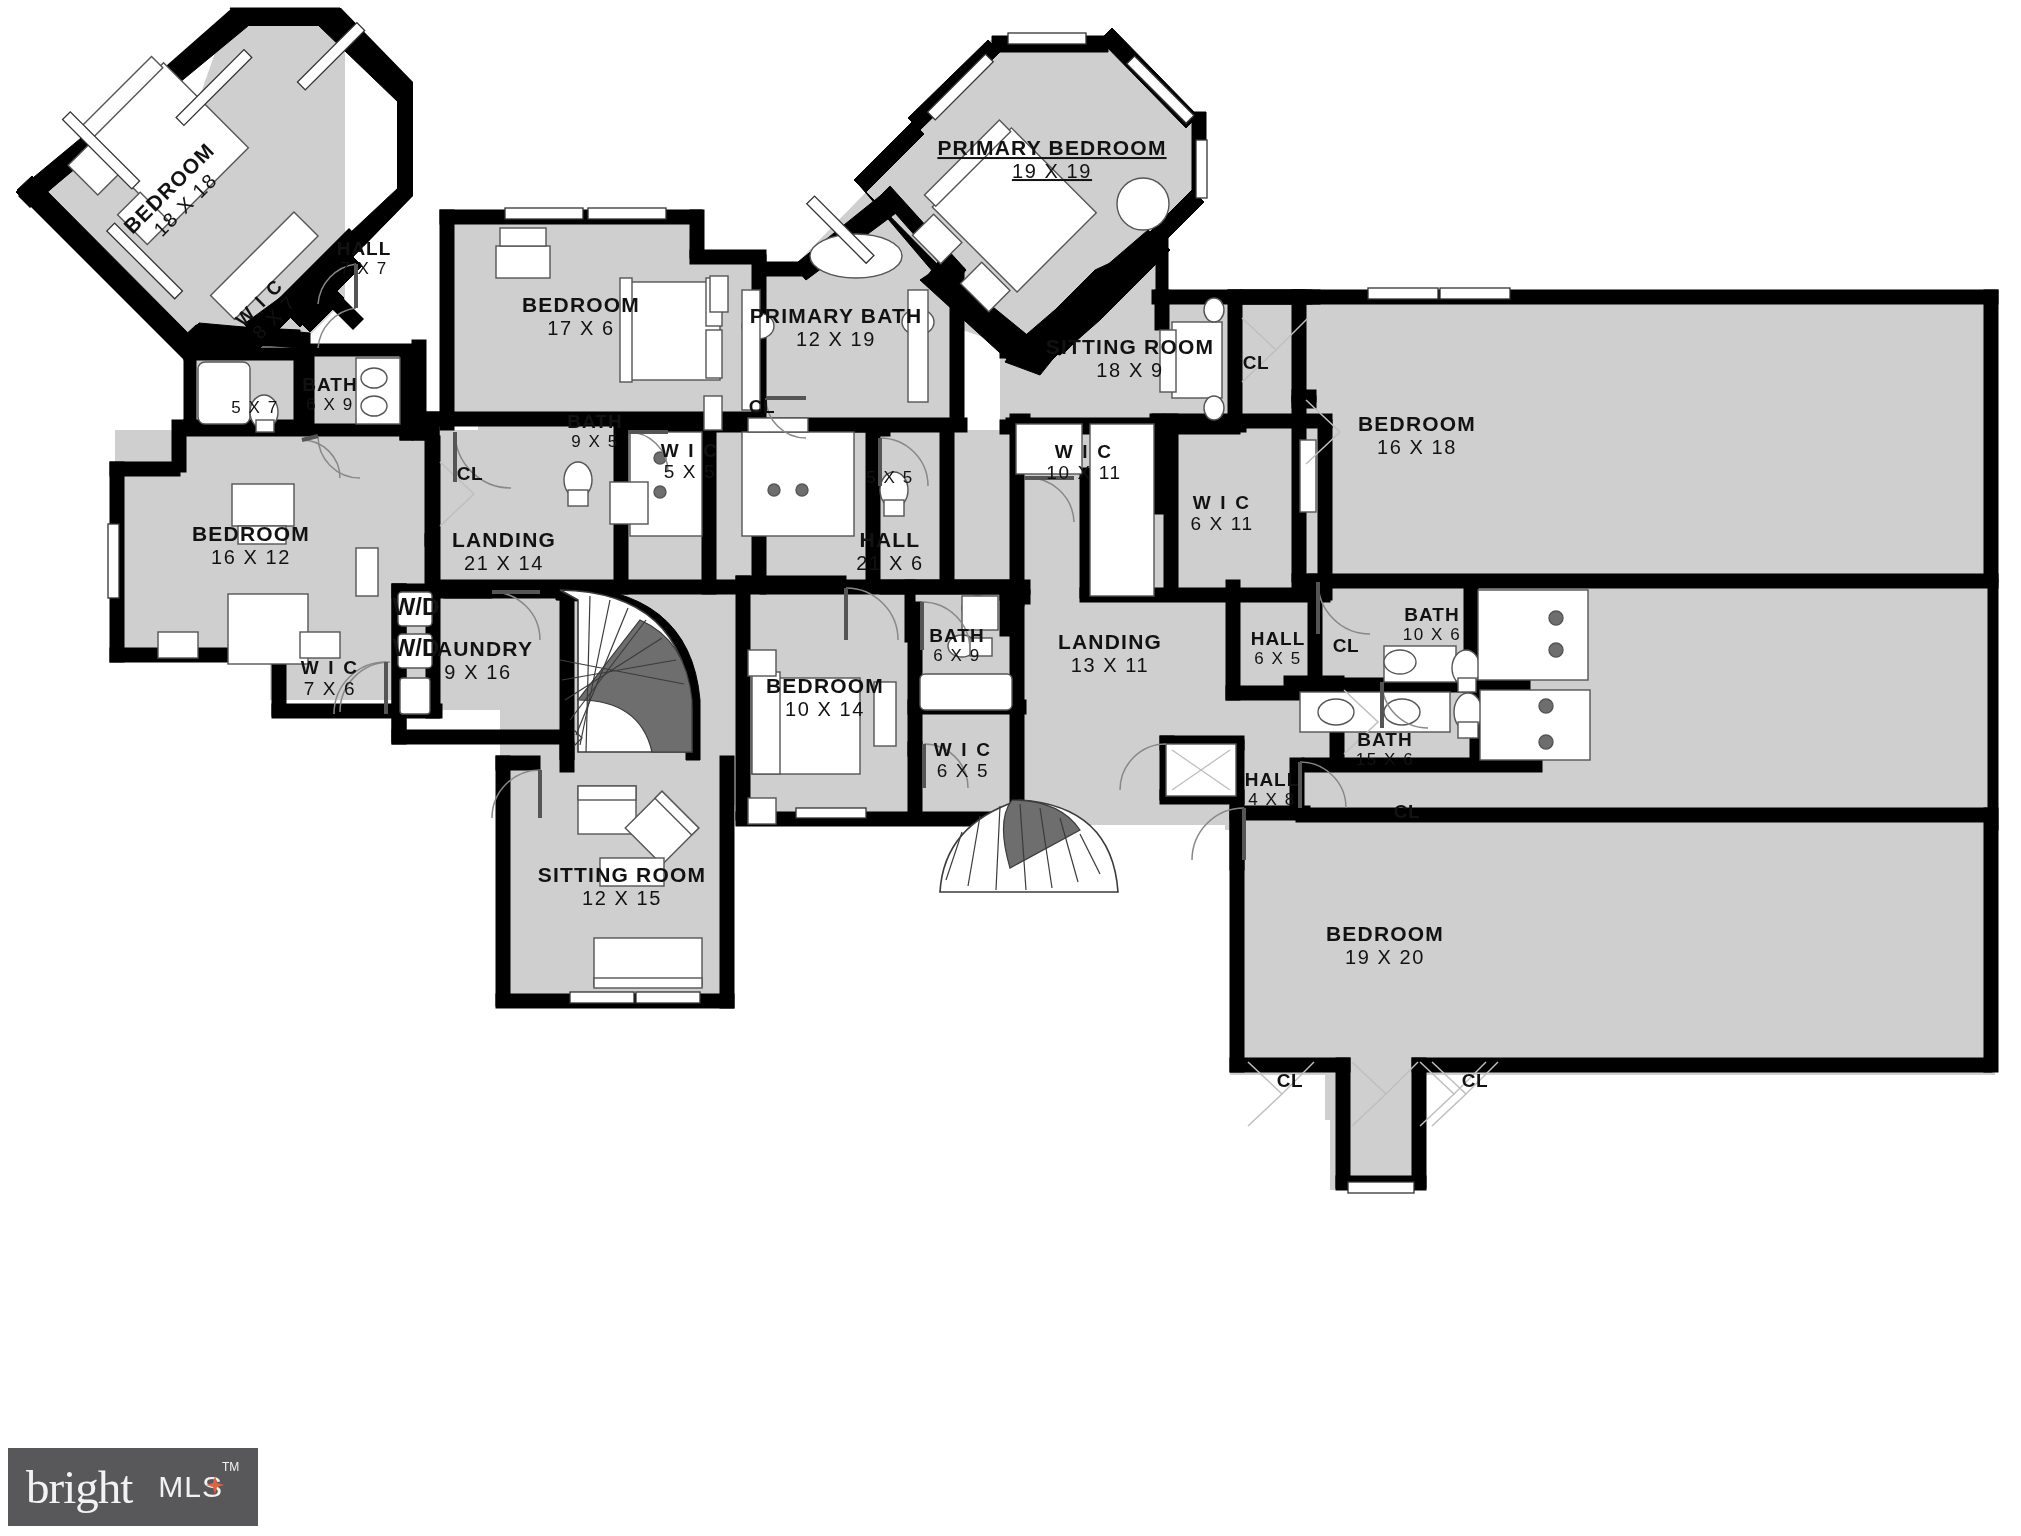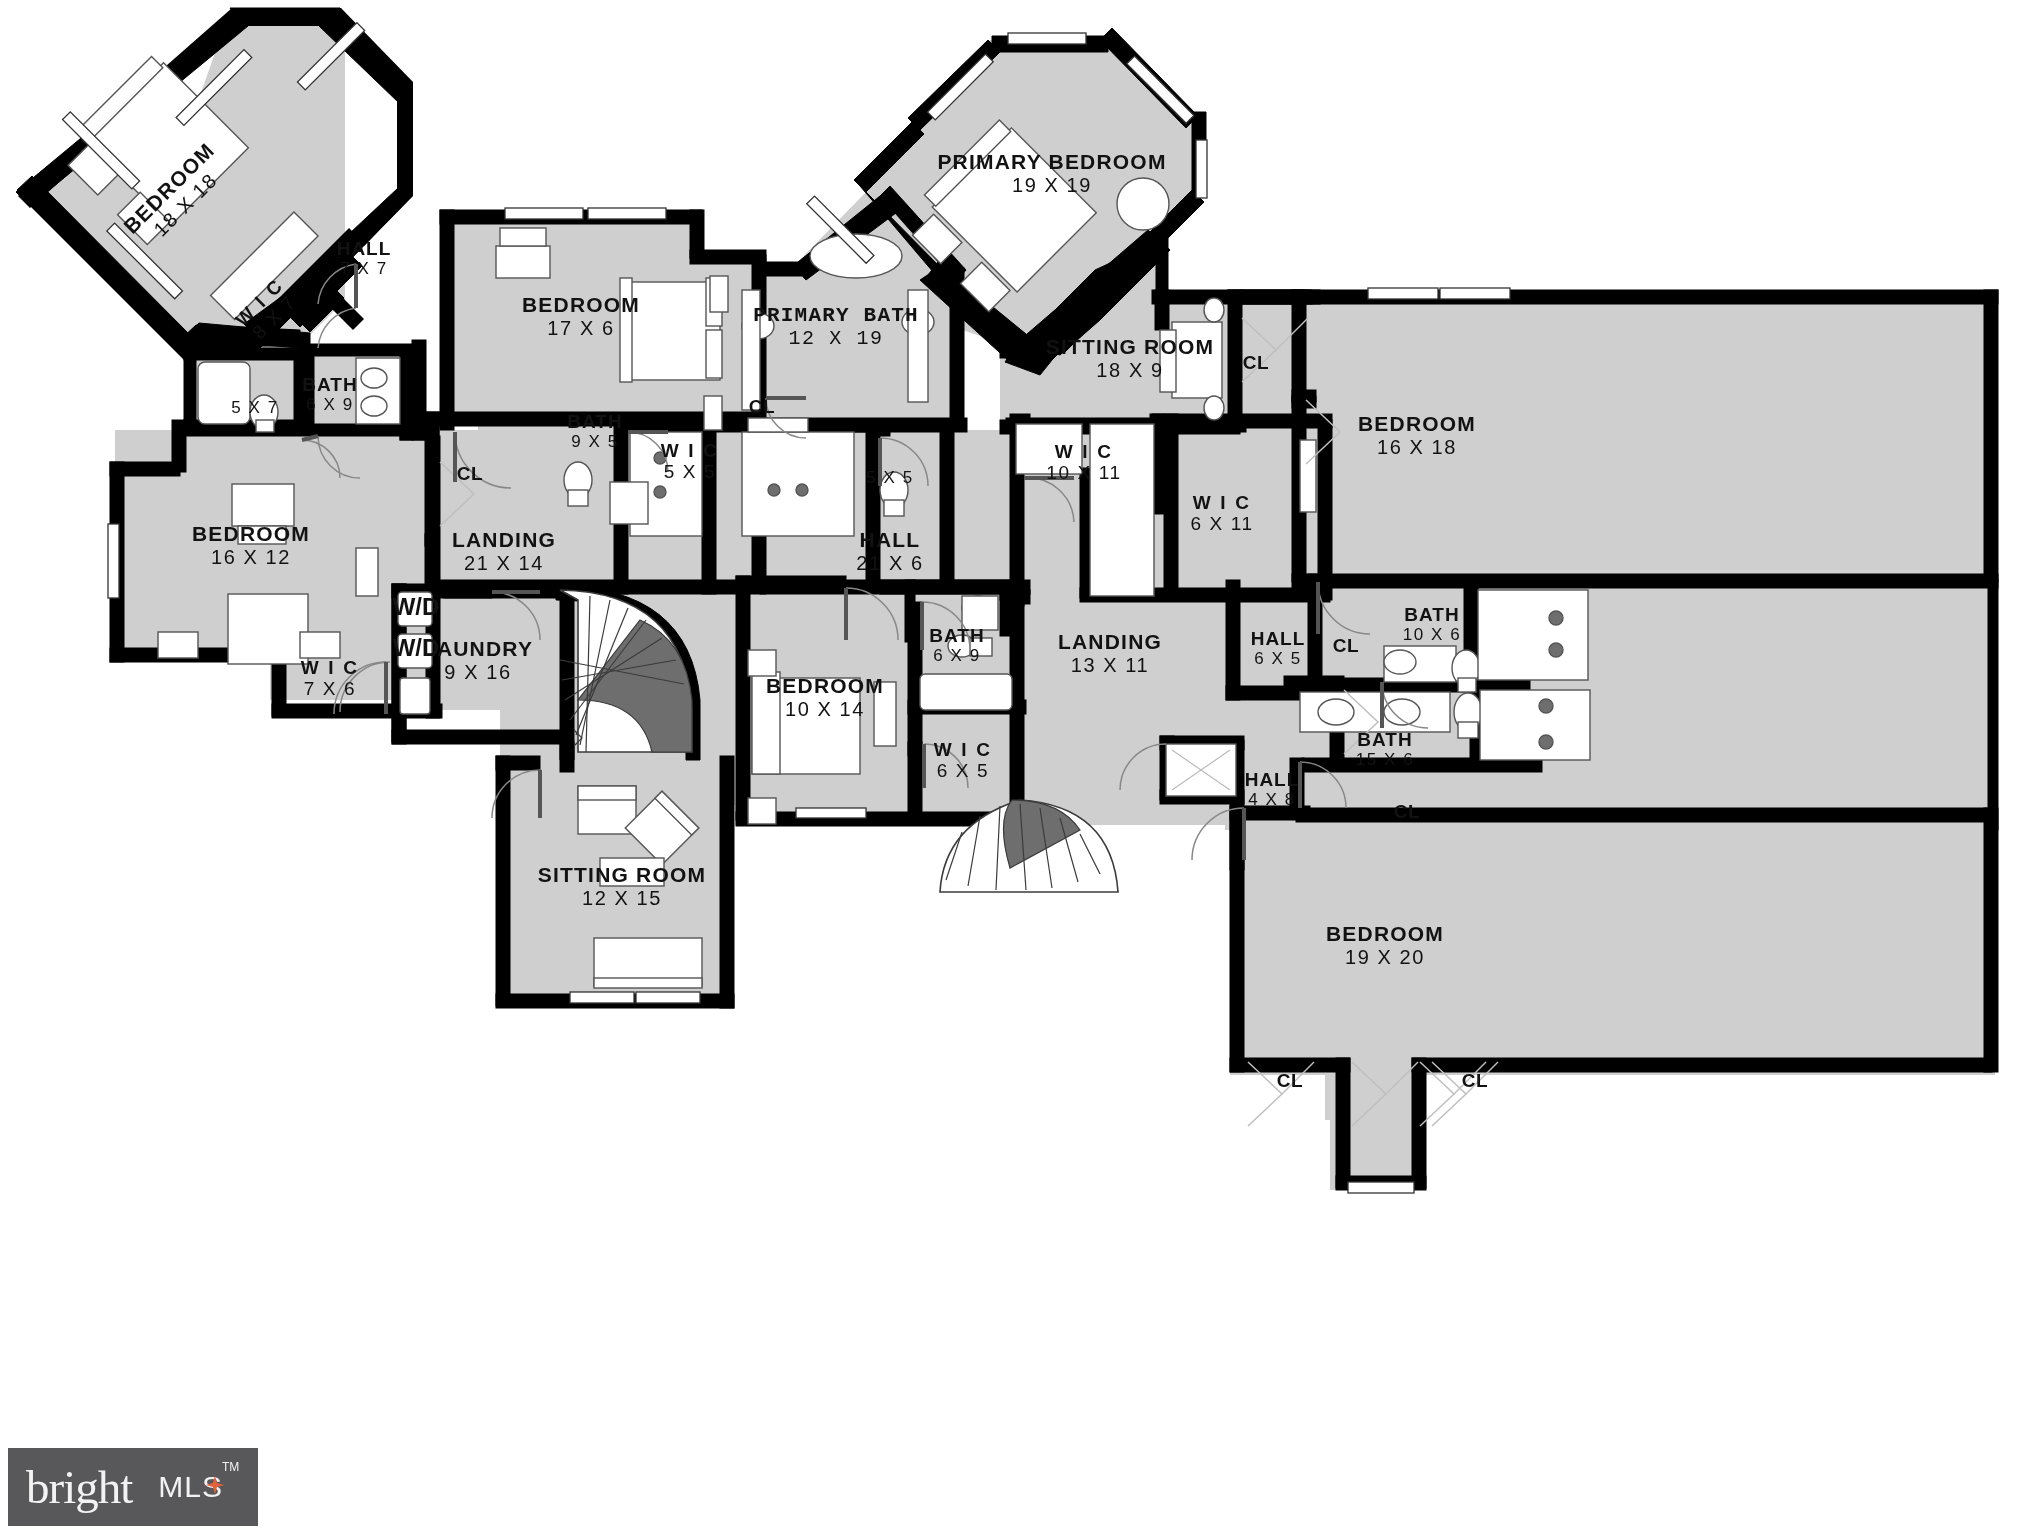--- a/index.html
+++ b/index.html
@@ -718,25 +718,25 @@
     <div class="room-label " style="left: 581px; top: 316px;">
       <div class="rname">BEDROOM</div>
       <div class="rdim">17 X 6</div>
     </div>
     <div class="room-label cl" style="left: 762px; top: 407px;">
       <div class="rname">CL</div>
     </div>
     <div class="room-label tiny" style="left: 890px; top: 478px;">
       <div class="rdim">5 X 5</div>
     </div>
-    <div class="room-label " style="left: 836px; top: 327px; font-family: Liberation Mono, monospace;">
+    <div class="room-label " style="left: 836px; top: 327px;">
       <div class="rname">PRIMARY BATH</div>
       <div class="rdim">12 X 19</div>
     </div>
-    <div class="room-label " style="left: 1052px; top: 173px;">
+    <div class="room-label " style="left: 1052px; top: 159px; text-decoration: underline;">
       <div class="rname">PRIMARY BEDROOM</div>
       <div class="rdim">19 X 19</div>
     </div>
     <div class="room-label " style="left: 1130px; top: 358px;">
       <div class="rname">SITTING ROOM</div>
       <div class="rdim">18 X 9</div>
     </div>
     <div class="room-label cl" style="left: 1256px; top: 363px;">
       <div class="rname">CL</div>
     </div>

